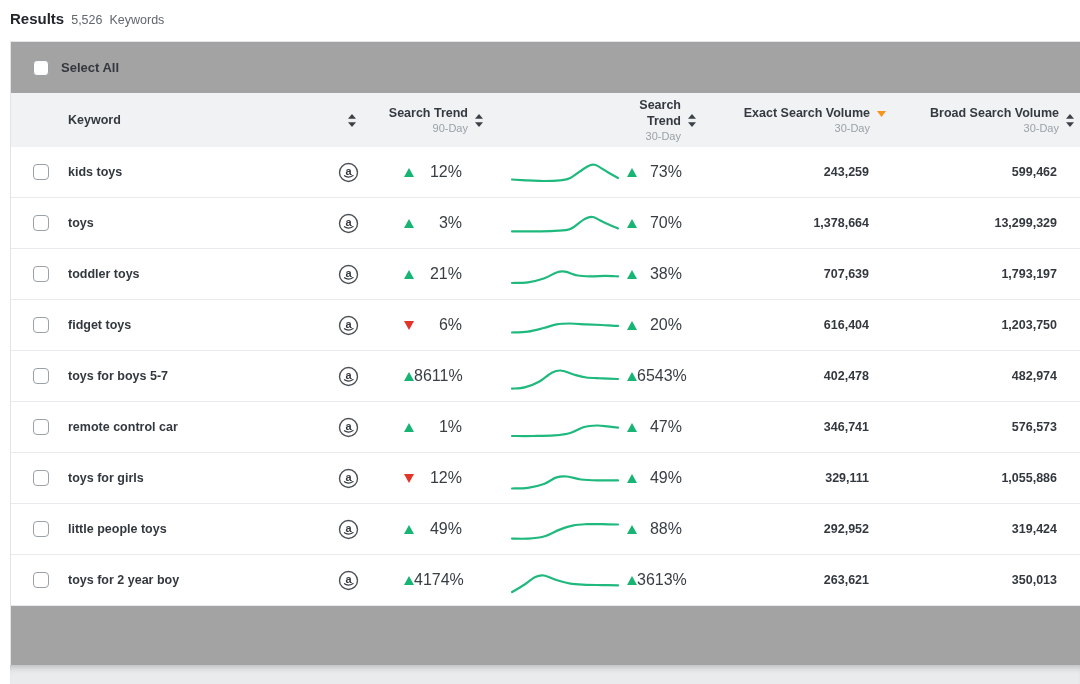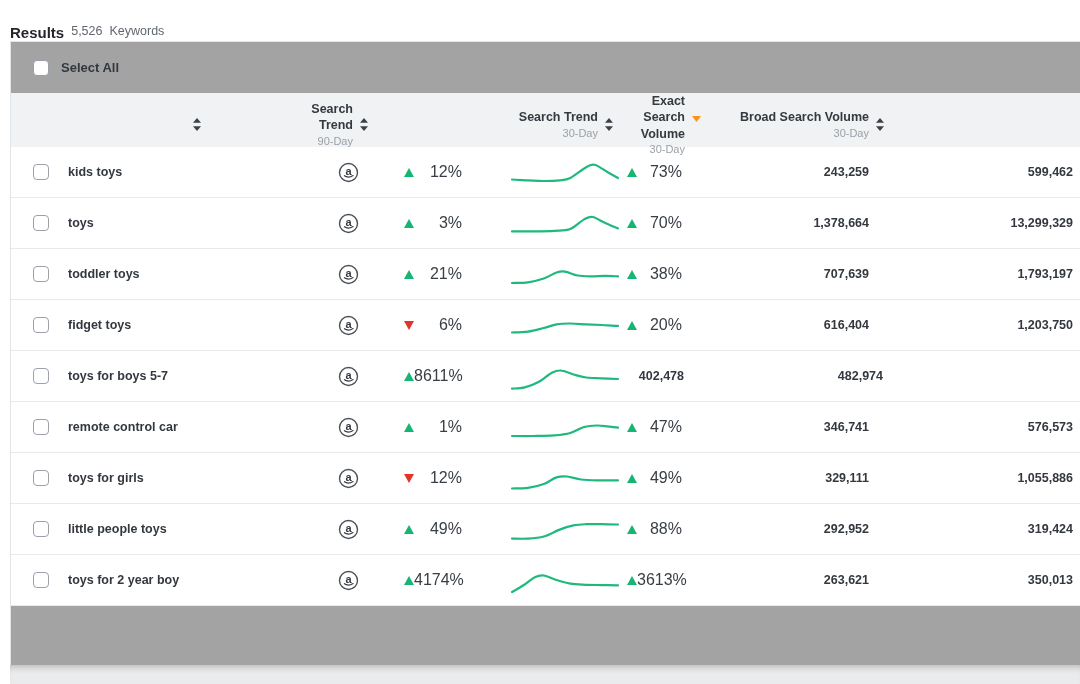--- a/index.html
+++ b/index.html
@@ -12,21 +12,21 @@
     --green:#16b573;
     --line-green:#1fb97e;
     --red:#e3342a;
     --orange:#f7941d;
   }
   *{box-sizing:border-box;margin:0;padding:0;}
   html,body{width:1080px;height:684px;overflow:hidden;background:#fff;
     font-family:"Liberation Sans", sans-serif;-webkit-font-smoothing:antialiased;}
 
   
-  .results-bar{position:absolute;left:10px;top:24px;display:flex;align-items:flex-start;gap:7px;}
+  .results-bar{position:absolute;left:10px;top:10px;display:flex;align-items:flex-end;gap:7px;}
   .results-title{font-size:15px;font-weight:800;color:#23272b;}
   .results-count{font-size:12.5px;font-weight:500;color:#60676e;}
   .results-unit{font-size:12.5px;font-weight:500;color:#60676e;}
 
   
   .card{position:absolute;left:10px;top:41px;right:0;bottom:19px;
     background:#a3a3a3;border:1px solid var(--card-border);border-right:none;border-bottom:none;overflow:hidden;}
 
   .select-all-row{height:51px;display:flex;align-items:center;padding-left:22px;}
   .select-all-label{margin-left:12px;font-size:13px;font-weight:700;color:#33383f;}
@@ -54,21 +54,21 @@
   .td{display:flex;align-items:center;}
   .td-check{padding-left:22px;}
   .td-keyword{font-size:12.5px;font-weight:600;color:#33383f;}
   .td-icon{justify-content:center;}
   .td-t90{padding-left:26px;padding-right:31px;}
   .td-t30{padding-left:4px;padding-right:24px;}
   .trend-val{flex:1;text-align:right;font-size:16px;font-weight:500;color:#383e44;}
   .td-spark{padding-left:16px;}
   .td-num{justify-content:flex-end;font-size:12.5px;font-weight:600;color:#33383f;}
   .td-exact{padding-right:22px;}
-  .td-broad{padding-right:8px;}
+  .td-broad{padding-right:24px;}
 
   .tri{width:0;height:0;flex:0 0 auto;}
   .tri.up{border-left:5.5px solid transparent;border-right:5.5px solid transparent;border-bottom:9px solid var(--green);}
   .tri.down{border-left:5.5px solid transparent;border-right:5.5px solid transparent;border-top:9px solid var(--red);}
 
   .amazon-icon{display:block;cursor:pointer;}
 
   
   .bottom-strip{position:absolute;left:10px;right:0;bottom:0;height:19px;background:#e9ebec;
     box-shadow:inset 0 7px 7px -5px rgba(0,0,0,.22);}
@@ -84,20 +84,23 @@
 
 <div class="card">
 
   <div class="select-all-row">
     <span class="checkbox"></span>
     <span class="select-all-label">Select All</span>
   </div>
 
   <div class="thead grid-row">
     <div class="th th-check"></div>
+    <div class="th th-keyword">
+      <span>Keyword</span>
+    </div>
     <div class="th th-kwsort">
       <svg class="sort-icon" width="8" height="13" viewBox="0 0 8 13">
           <polygon points="4,0 8,4.7 0,4.7" fill="#3b4147"></polygon>
           <polygon points="0,8.3 8,8.3 4,13" fill="#3b4147"></polygon>
         </svg>
     </div>
     <div class="th th-right th-t90">
       <span class="hblock">
         <span>Search Trend</span>
         <span class="sub">90-Day</span>
@@ -301,20 +304,24 @@
     </div>
     <div class="td td-t90">
       <span class="tri up"></span>
       <span class="trend-val">8611%</span>
     </div>
     <div class="td td-spark">
       <svg width="112" height="36" viewBox="0 0 112 36">
         <path fill="none" stroke="#1fb97e" stroke-width="2.2" stroke-linecap="round" d="M3.0 30.6 C5.1 30.4, 11.3 30.5, 15.7 29.4 C20.1 28.3, 24.9 26.5, 29.5 24.0 C34.1 21.5, 39.4 16.3, 43.3 14.4 C47.2 12.5, 49.3 12.2, 52.8 12.6 C56.4 12.9, 60.4 15.3, 64.5 16.5 C68.5 17.6, 72.4 18.9, 77.2 19.5 C82.0 20.1, 87.8 20.1, 93.1 20.4 C98.4 20.6, 106.3 20.9, 109.0 21.0"></path>
       </svg>
     </div>
+    <div class="td td-t30">
+      <span class="tri up"></span>
+      <span class="trend-val">6543%</span>
+    </div>
     <div class="td td-num td-exact">
       <span>402,478</span>
     </div>
     <div class="td td-num td-broad">
       <span>482,974</span>
     </div>
   </div>
 
   <div class="grid-row">
     <div class="td td-check">

